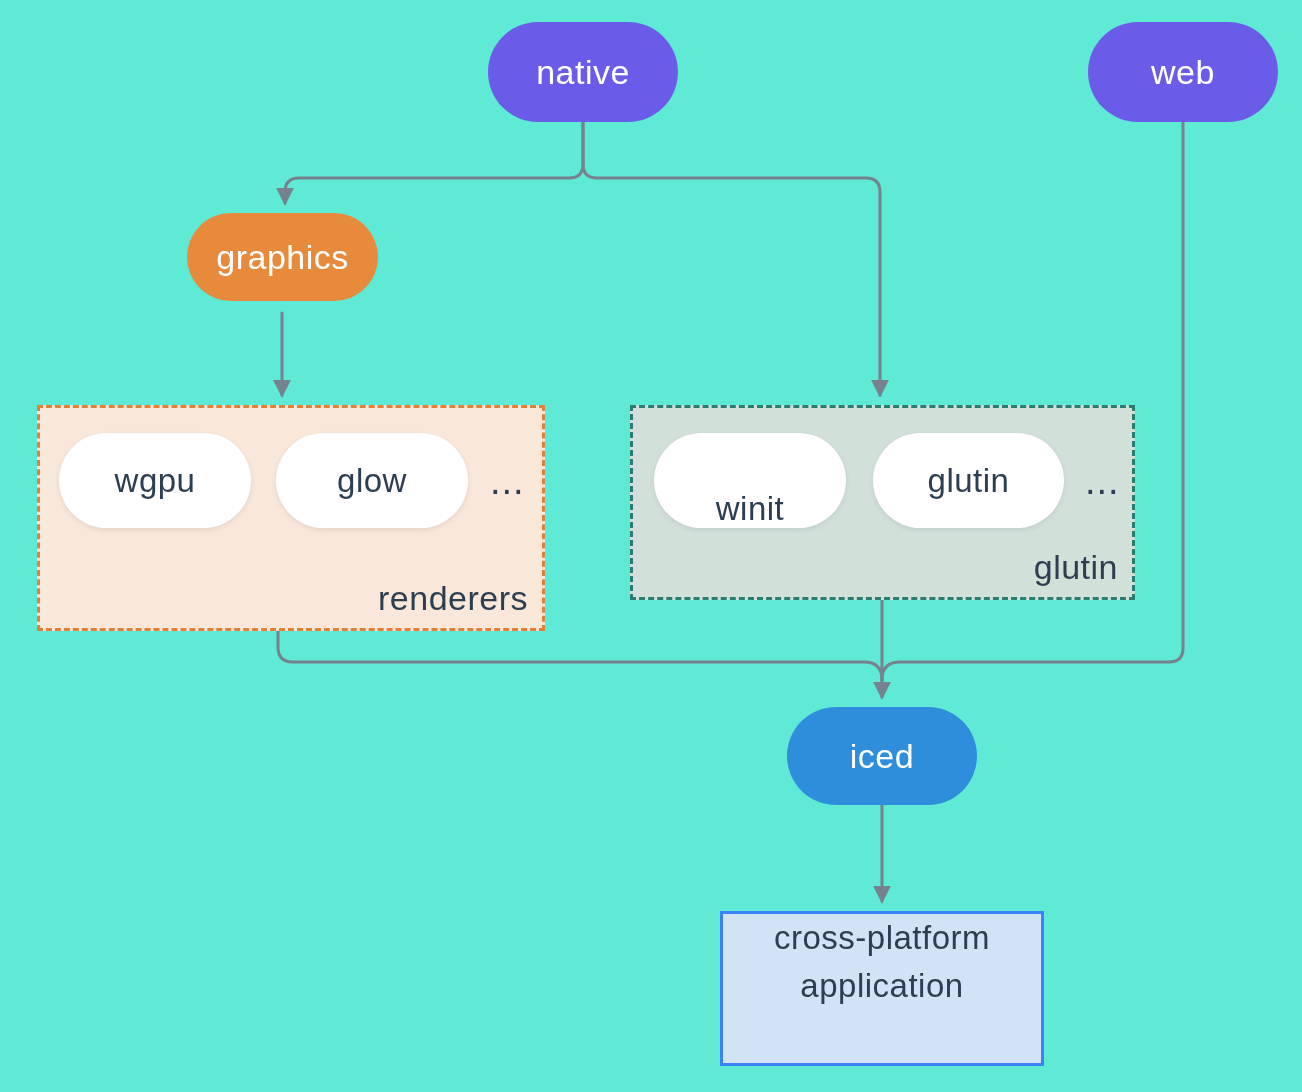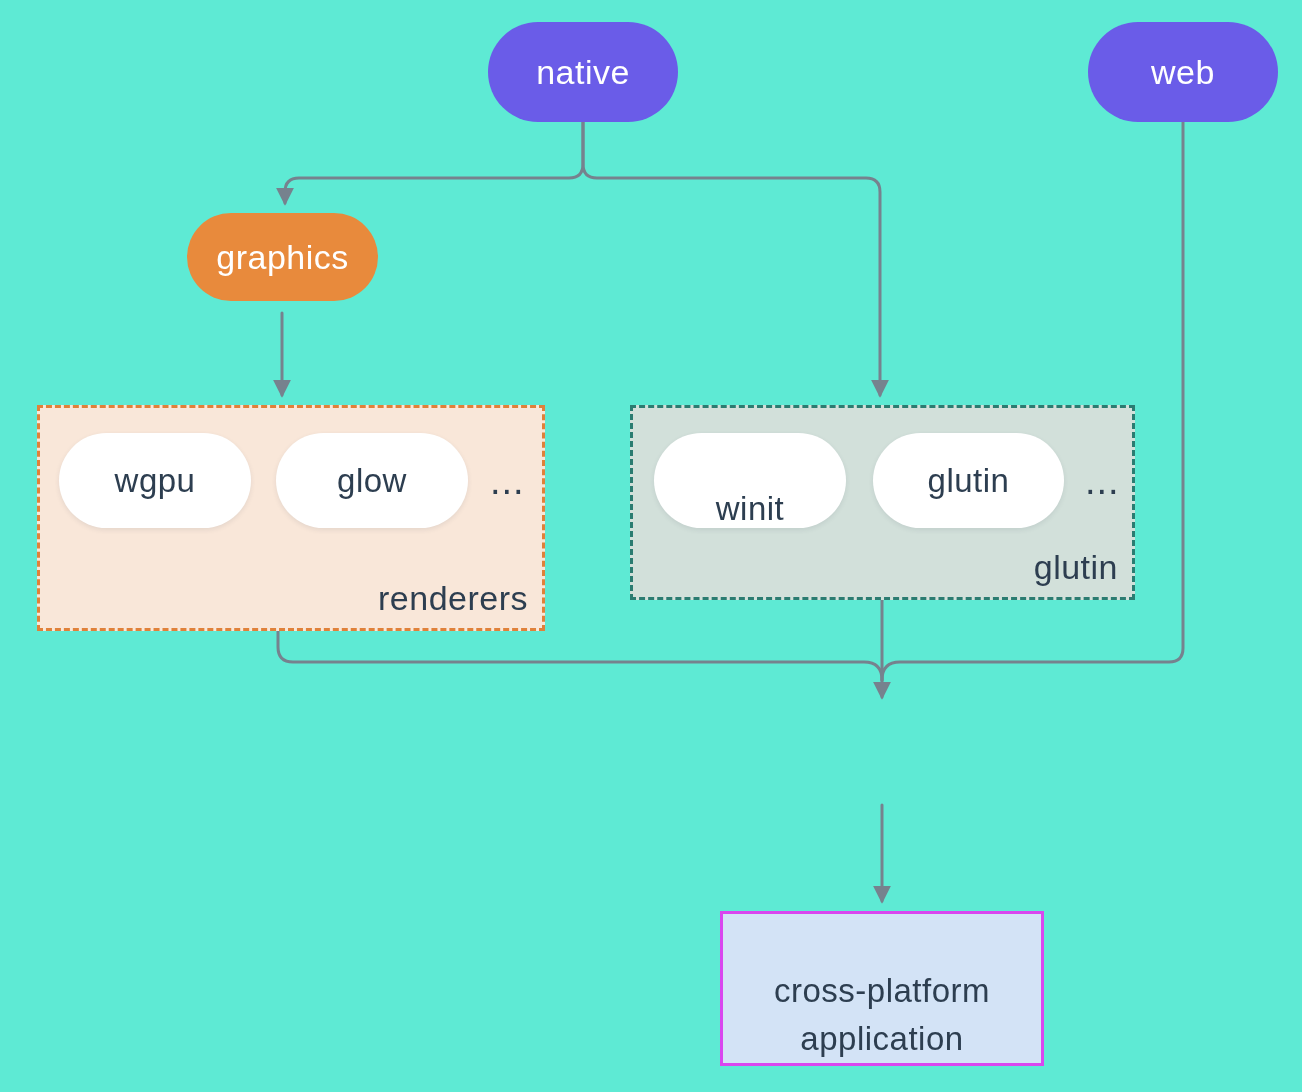--- a/index.html
+++ b/index.html
@@ -77,23 +77,23 @@
     color: #2d3e50;
     font-size: 34px;
     letter-spacing: 0.5px;
   }
   .app-box {
     position: absolute;
     left: 720px; top: 911px;
     width: 324px; height: 155px;
     box-sizing: border-box;
     background: #d3e3f6;
-    border: 3px solid #d946ef;
+    border: 3px solid #3b82f6;
     display: flex;
-    align-items: flex-end;
+    align-items: flex-start;
     justify-content: center;
     text-align: center;
     color: #2d3e50;
     font-size: 33px;
     line-height: 1.45;
     letter-spacing: 0.5px;
     padding: 0 30px;
   }
 </style>
 </head>
@@ -145,18 +145,21 @@
     <div class="white-pill wp-1">
       <span>winit</span>
     </div>
     <div class="white-pill wp-2">
       <span>glutin</span>
     </div>
     <span class="ellipsis">...</span>
     <span class="group-label">glutin</span>
   </div>
 
+  <div class="pill pill-iced">
+    <span>iced</span>
+  </div>
 
   <div class="app-box">
     <span>cross-platform application</span>
   </div>
 
 </div>
 
 </body></html>

